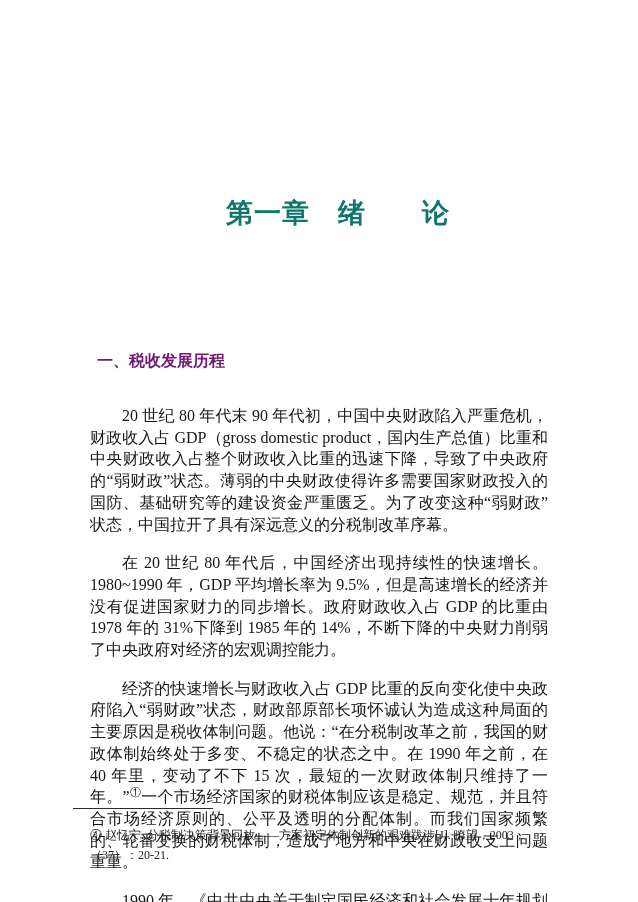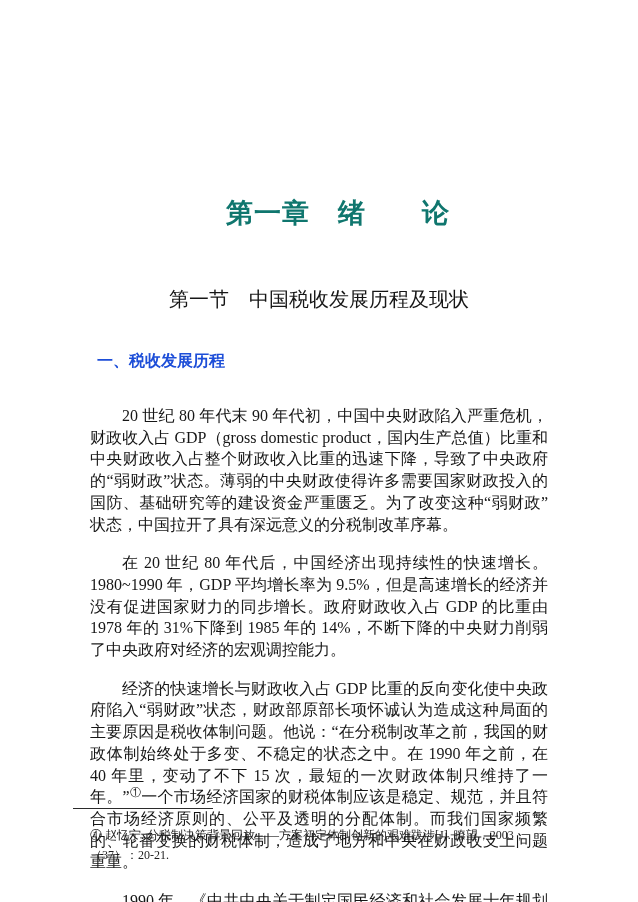--- a/index.html
+++ b/index.html
@@ -36,21 +36,21 @@
     font-weight: 500;
     color: #161616;
   }
   .subsection-heading {
     position: absolute;
     top: 351px; left: 97px;
     margin: 0;
     font-family: Liberation Sans, sans-serif;
     font-size: 16px;
     font-weight: 700;
-    color: #1d4ed8;
+    color: #701a75;
   }
   .body-text {
     position: absolute;
     top: 388px; left: 73px;
     width: 492px;
     font-size: 16px;
     line-height: 21.7px;
     text-align: justify;
     color: #161616;
   }
@@ -77,21 +77,20 @@
     color: #1c1c1c;
   }
 </style>
 </head>
 <body>
 
 <div class="page">
 
   <h1 class="chapter-title">第一章　绪　　论</h1>
 
-  <h2 class="section-title">第一节　中国税收发展历程及现状</h2>
 
   <h3 class="subsection-heading">一、税收发展历程</h3>
 
   <div class="body-text">
     <p>20 世纪 80 年代末 90 年代初，中国中央财政陷入严重危机，财政收入占 GDP（gross domestic product，国内生产总值）比重和中央财政收入占整个财政收入比重的迅速下降，导致了中央政府的“弱财政”状态。薄弱的中央财政使得许多需要国家财政投入的国防、基础研究等的建设资金严重匮乏。为了改变这种“弱财政”状态，中国拉开了具有深远意义的分税制改革序幕。</p>
     <p>在 20 世纪 80 年代后，中国经济出现持续性的快速增长。1980~1990 年，GDP 平均增长率为 9.5%，但是高速增长的经济并没有促进国家财力的同步增长。政府财政收入占 GDP 的比重由 1978 年的 31%下降到 1985 年的 14%，不断下降的中央财力削弱了中央政府对经济的宏观调控能力。</p>
     <p><span>经济的快速增长与财政收入占 GDP 比重的反向变化使中央政府陷入“弱财政”状态，财政部原部长项怀诚认为造成这种局面的主要原因是税收体制问题。他说：“在分税制改革之前，我国的财政体制始终处于多变、不稳定的状态之中。在 1990 年之前，在 40 年里，变动了不下 15 次，最短的一次财政体制只维持了一年。”</span><sup class="fn-ref">①</sup><span>一个市场经济国家的财税体制应该是稳定、规范，并且符合市场经济原则的、公平及透明的分配体制。而我们国家频繁的、轮番变换的财税体制，造成了地方和中央在财政收支上问题重重。</span></p>
     <p>1990 年，《中共中央关于制定国民经济和社会发展十年规划和“八五”计划的建议》提出，“八五”期间，继续稳定和完善包干体制，同时进行分税制的试点。1987 年党的十四大报告提出“深化分配制度和社会保障制度的改革。统筹兼顾国</p>
   </div>
 

